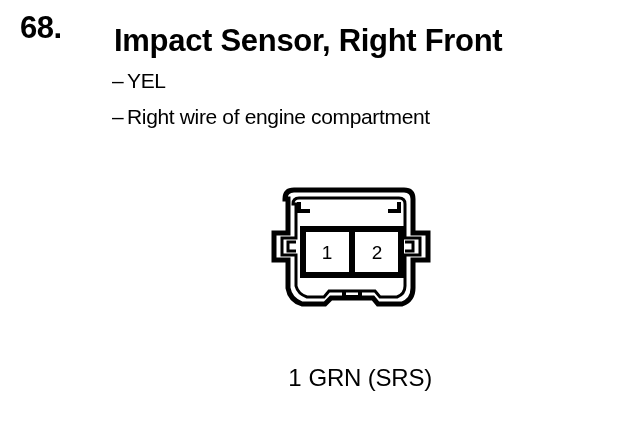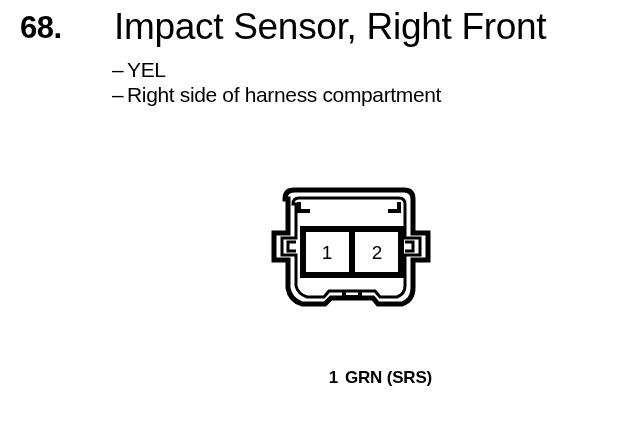--- a/index.html
+++ b/index.html
@@ -32,42 +32,43 @@
     top: 4px;
     font-size: 31px;
     font-weight: bold;
     letter-spacing: -0.5px;
     line-height: 36px;
     white-space: nowrap;
   }
   #page-title {
     position: absolute;
     left: 114px;
-    top: 1px;
-    font-size: 37px;
-    font-weight: normal;
+    top: 15px;
+    font-size: 31px;
+    font-weight: bold;
     letter-spacing: -0.3px;
     line-height: 40px;
     white-space: nowrap;
   }
 
   
   #detail-list {
     position: absolute;
     left: 112px;
     top: 57px;
     width: 510px;
   }
   .detail-item {
     display: block;
     font-size: 21px;
     line-height: 25px;
     letter-spacing: -0.35px;
     white-space: nowrap;
     height: 25px;
+    margin-top: 11px;
   }
   .detail-dash {
     display: inline-block;
     width: 15px;
     white-space: nowrap;
   }
   .detail-text {
     display: inline;
   }
 
@@ -94,26 +95,25 @@
 
   
   #pin-legend {
     position: absolute;
     left: 232px;
     top: 365px;
     width: 200px;
     text-align: right;
   }
   .legend-row {
-    font-size: 17px;
+    font-size: 24px;
     line-height: 26px;
     letter-spacing: -0.2px;
     white-space: nowrap;
     height: 26px;
-    font-weight: bold;
   }
   .legend-pin {
     display: inline-block;
     width: 14px;
     text-align: right;
   }
   .legend-wire {
     display: inline;
     margin-left: 7px;
   }
@@ -128,21 +128,21 @@
     <div id="page-title">Impact Sensor, Right Front</div>
   </div>
 
   <div id="detail-list">
 
     <div class="detail-item">
       <span class="detail-dash">–</span><span class="detail-text">YEL</span>
     </div>
 
     <div class="detail-item">
-      <span class="detail-dash">–</span><span class="detail-text">Right side of harness compartment</span>
+      <span class="detail-dash">–</span><span class="detail-text">Right wire of engine compartment</span>
     </div>
 
 
   </div>
 
   <div id="connector-figure">
     <svg id="connector-svg" viewBox="0 0 200 148" xmlns="http://www.w3.org/2000/svg">
 
       <path fill="none" stroke="#000000" stroke-width="5" stroke-linejoin="miter" stroke-linecap="butt" d="M 33,19
                Q 33,10 42,10

